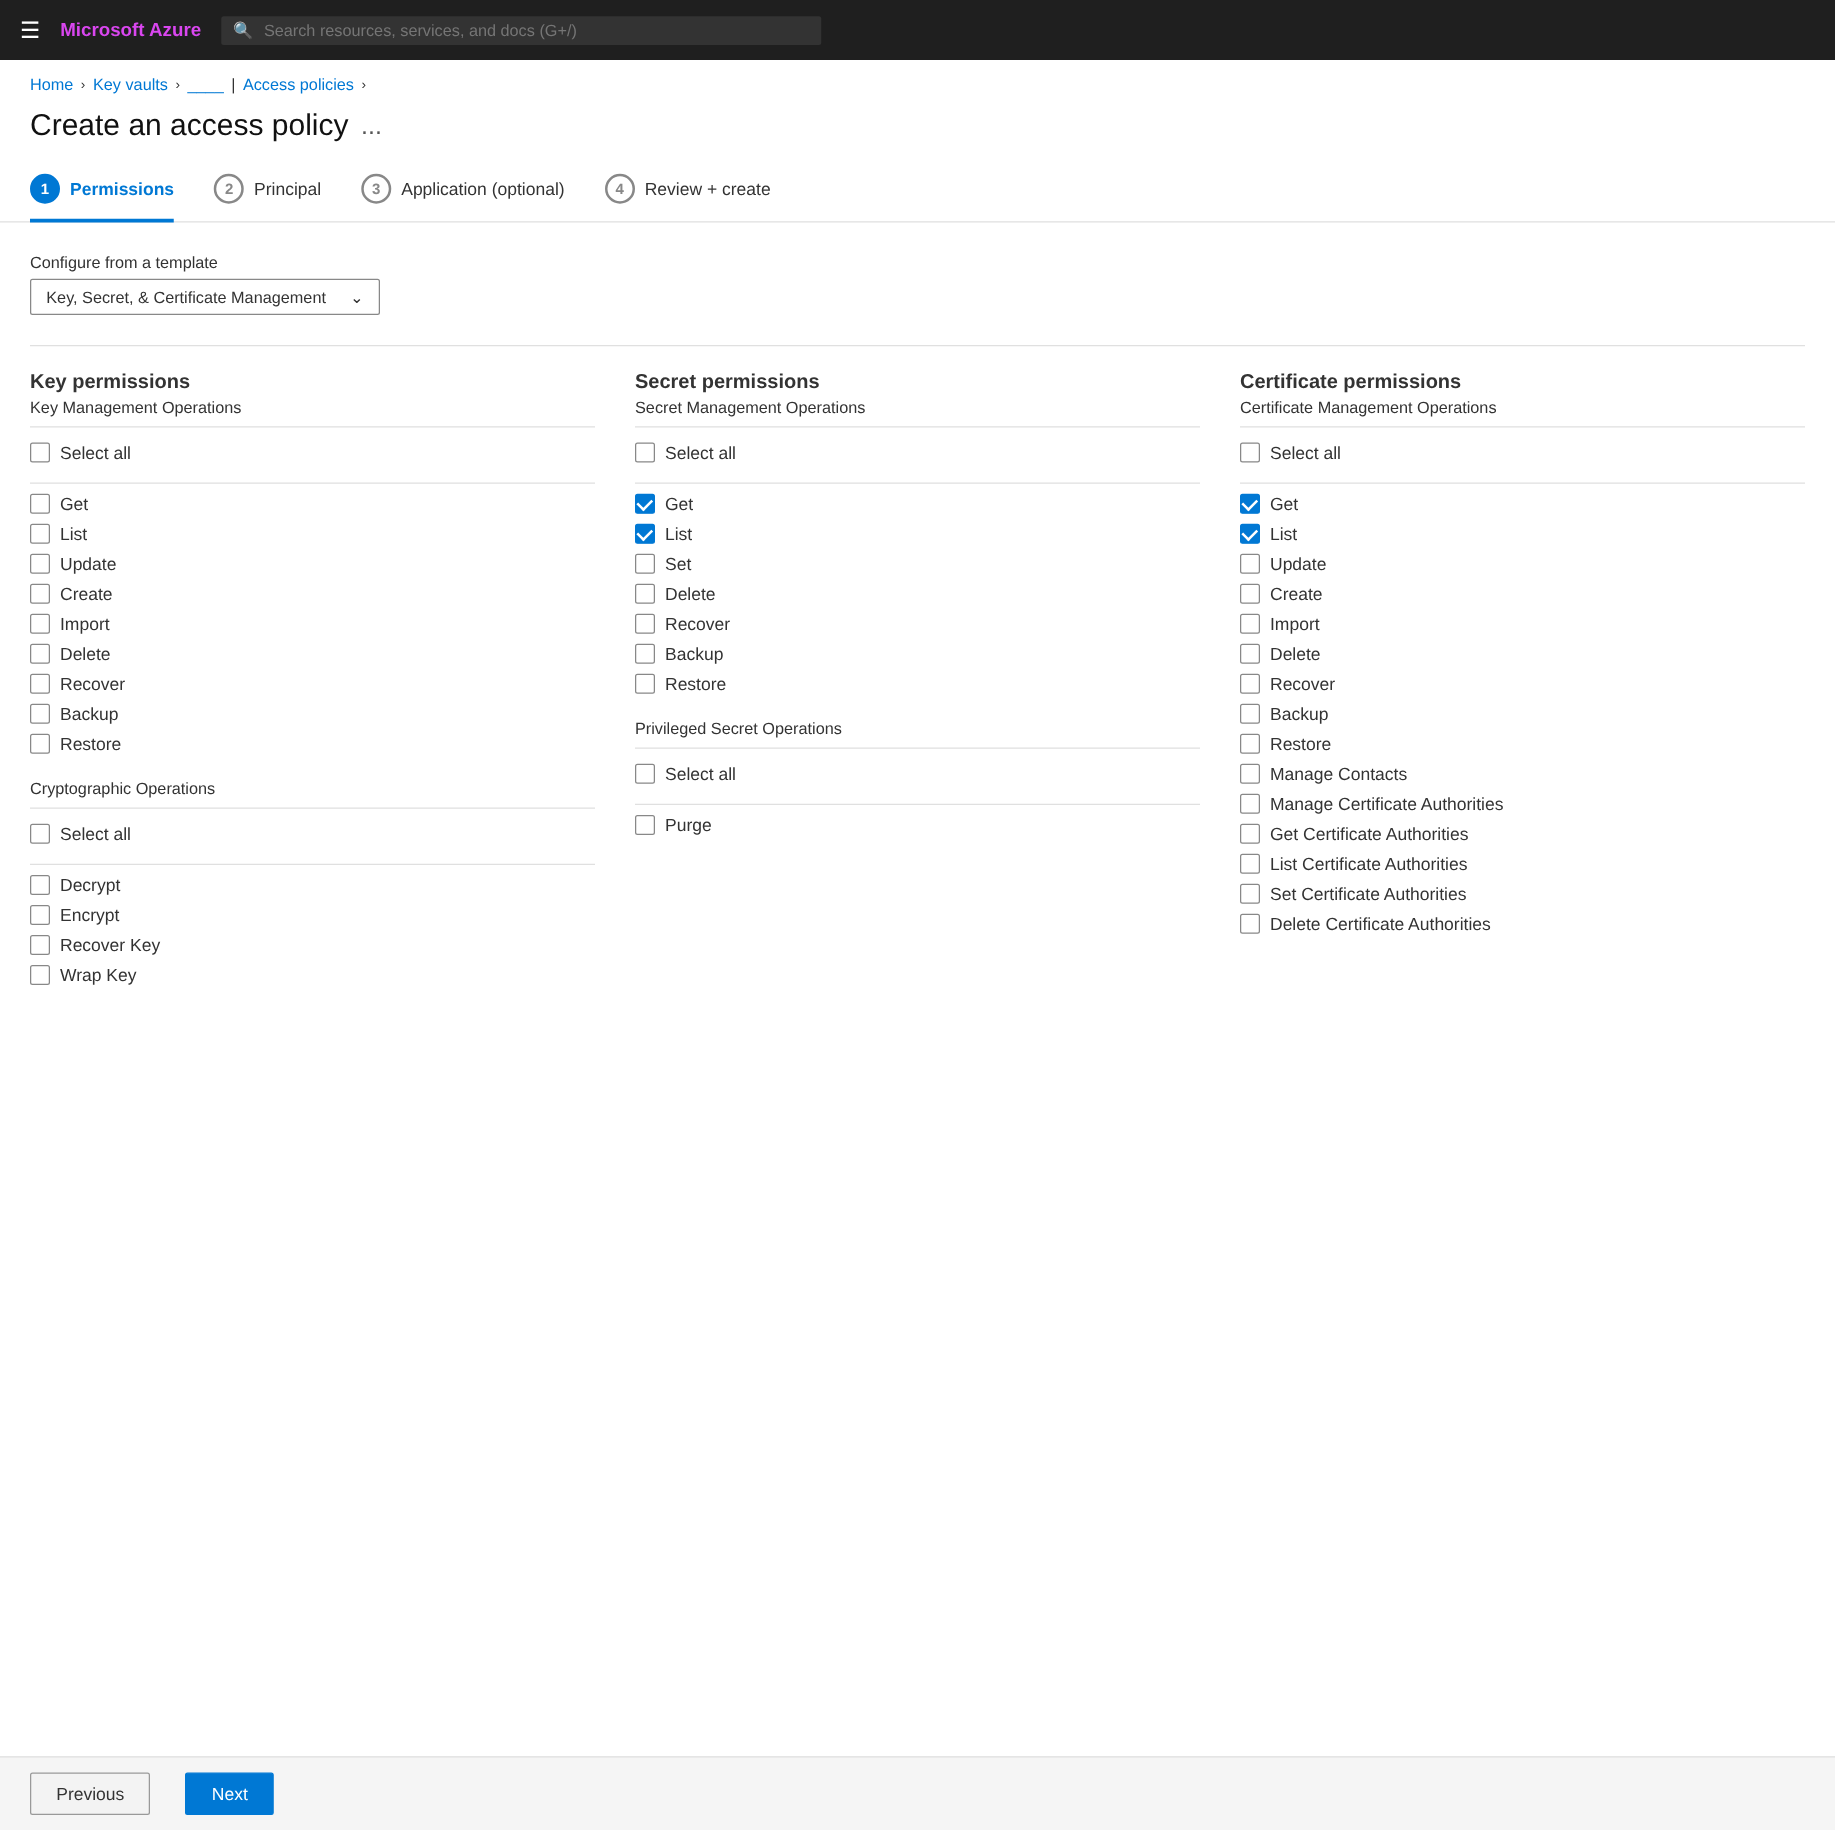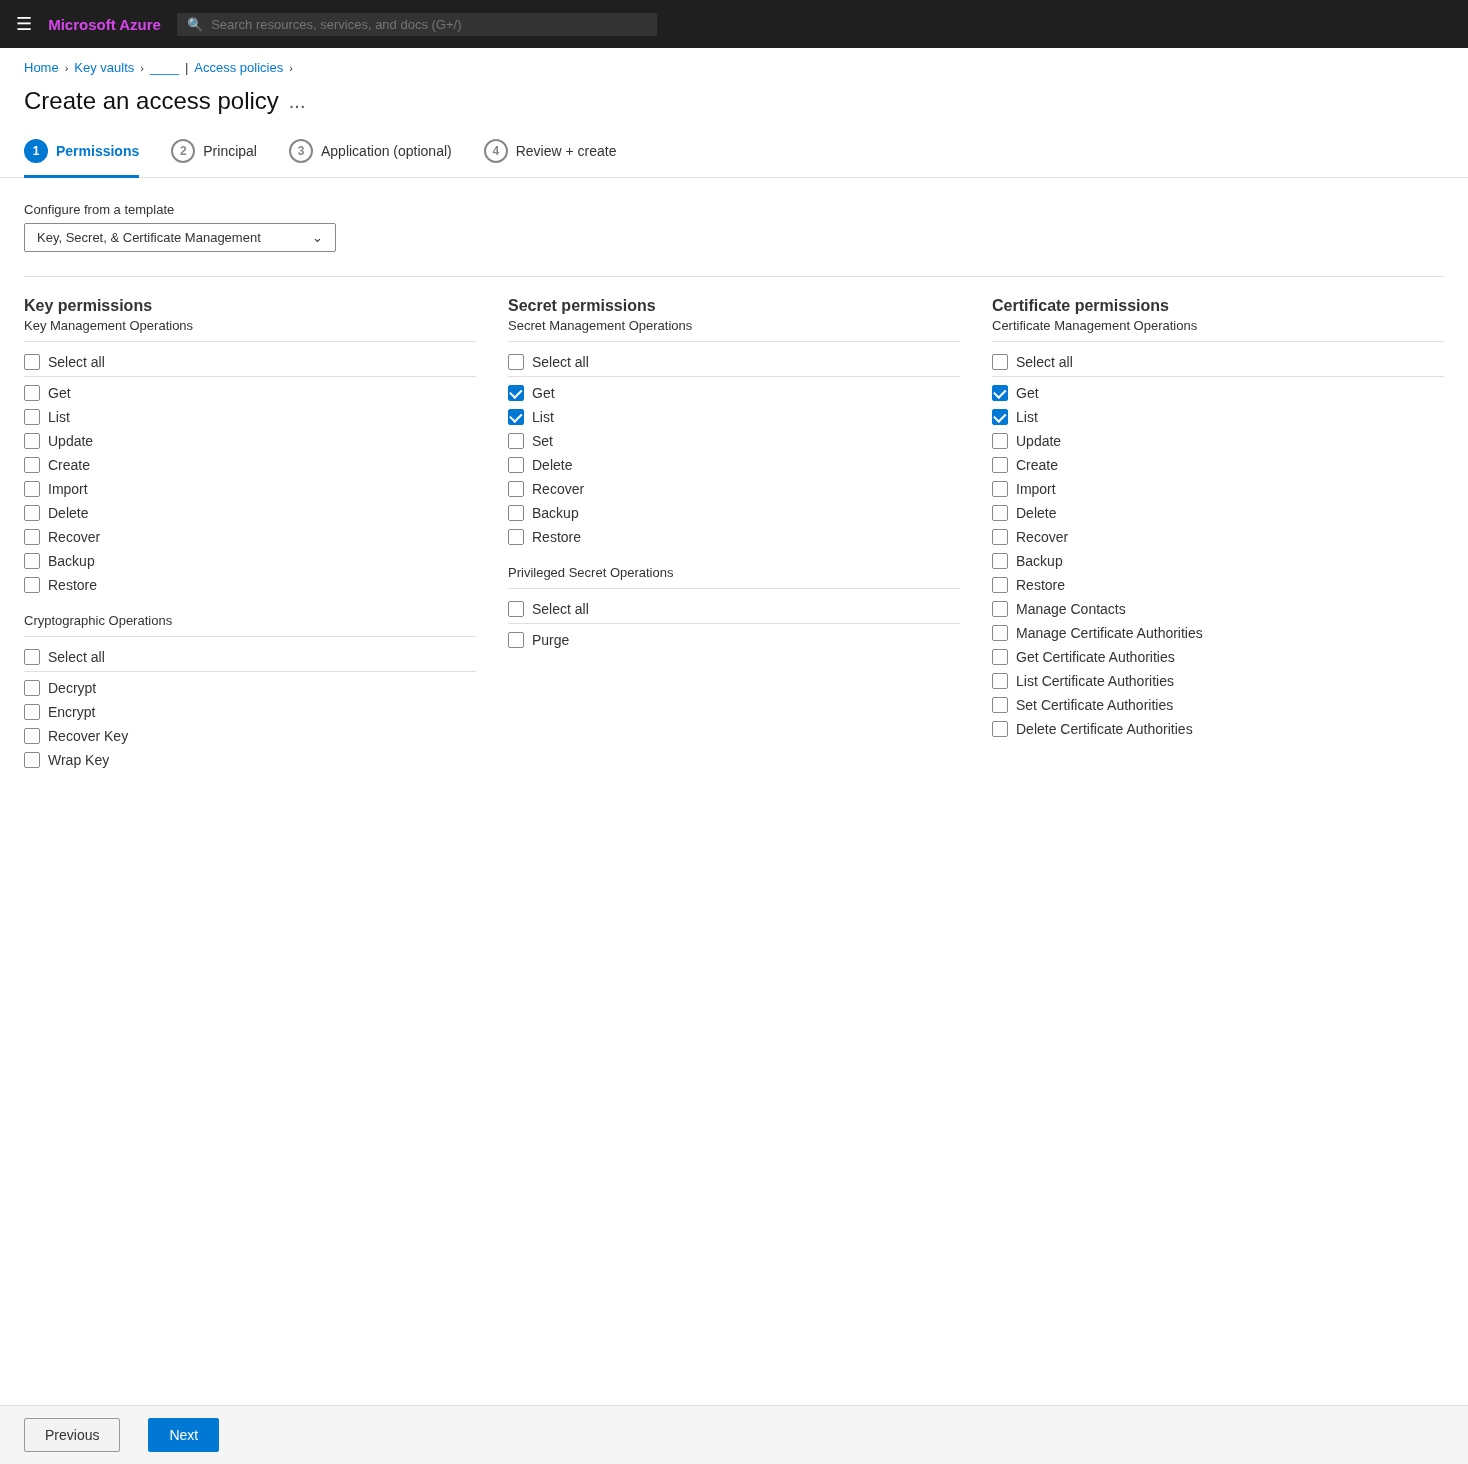--- a/index.html
+++ b/index.html
@@ -108,21 +108,21 @@
 
     
     .template-section { margin-bottom: 24px; }
     .template-label { font-size: 13px; color: #333; margin-bottom: 6px; }
     .template-select {
       display: flex;
       align-items: center;
       border: 1px solid #888;
       border-radius: 2px;
       padding: 6px 12px;
-      width: 312px;
+      width: 280px;
       cursor: pointer;
       font-size: 13px;
       background: #fff;
       justify-content: space-between;
     }
 
     
     .divider { border: none; border-top: 1px solid #e0e0e0; margin: 8px 0 20px 0; }
 
     
@@ -138,21 +138,21 @@
     .checkbox-item {
       display: flex;
       align-items: center;
       gap: 8px;
       padding: 4px 0;
       font-size: 14px;
     }
     .checkbox-item.select-all {
       border-bottom: 1px solid #e0e0e0;
       margin-bottom: 4px;
-      padding-bottom: 6px;
+      padding-bottom: 16px;
     }
 
     .cb {
       width: 16px;
       height: 16px;
       border: 1px solid #888;
       border-radius: 2px;
       display: inline-flex;
       align-items: center;
       justify-content: center;

